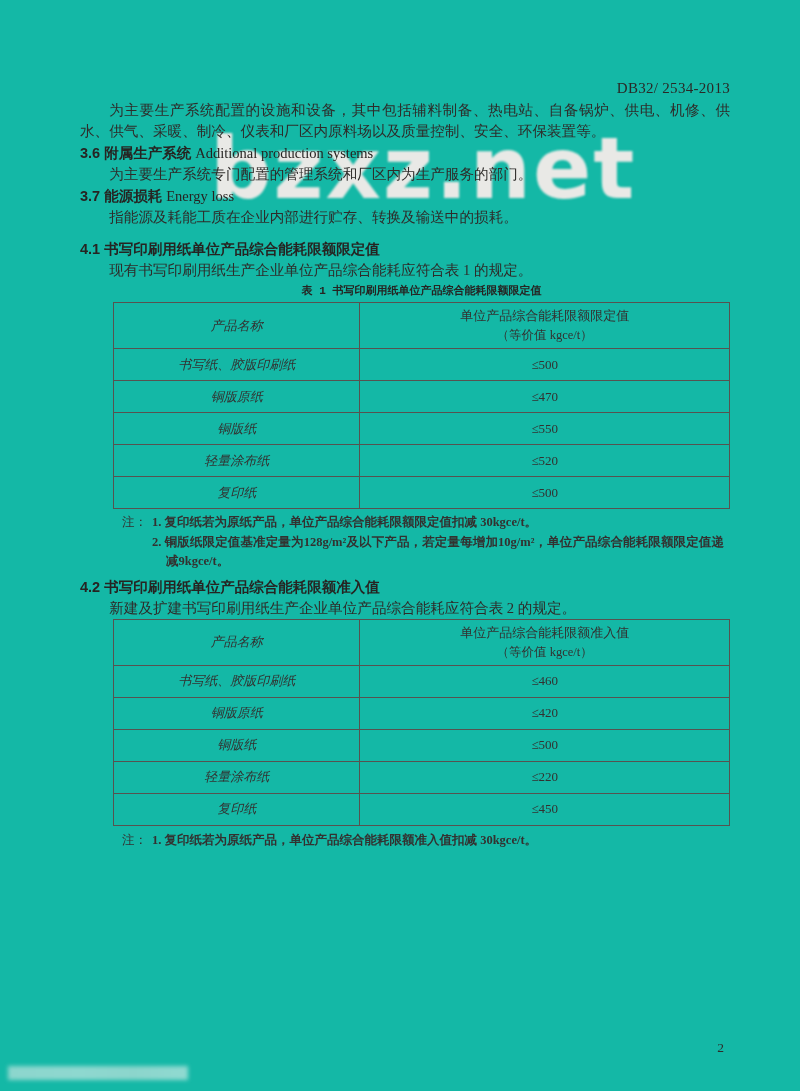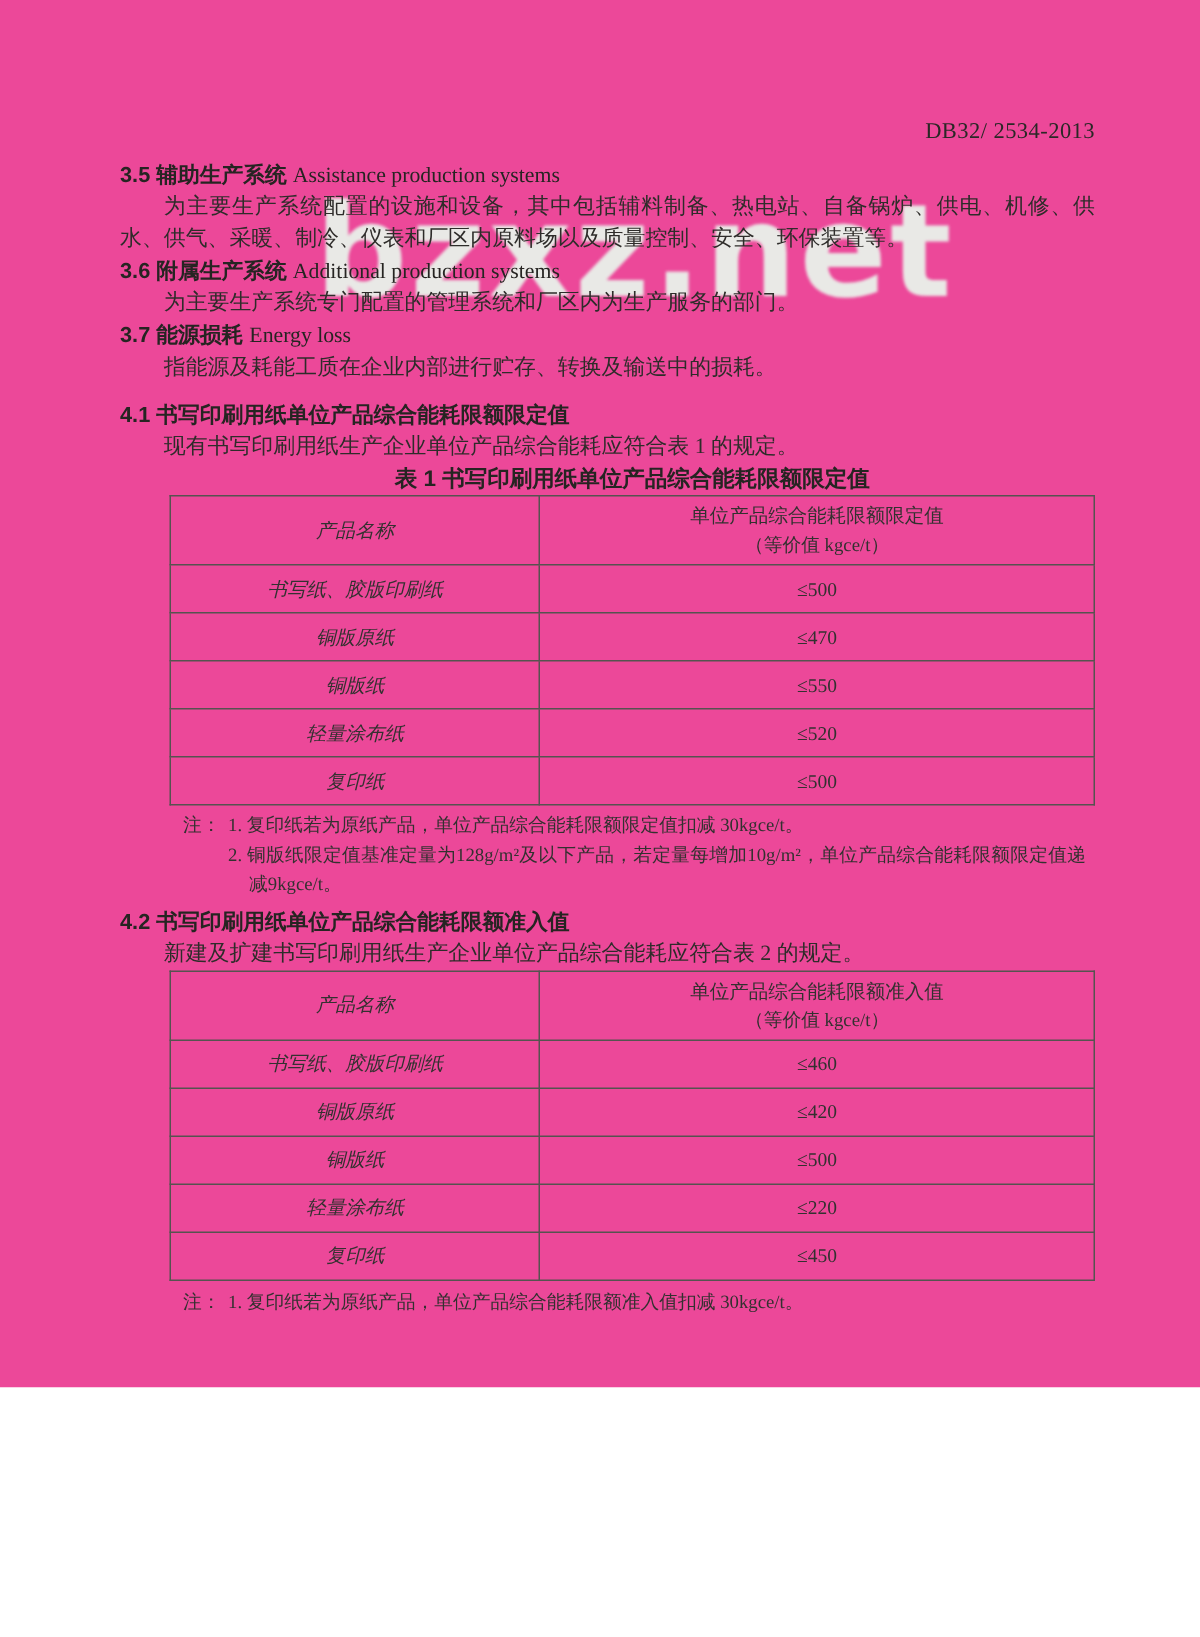--- a/index.html
+++ b/index.html
@@ -1,19 +1,19 @@
 <!DOCTYPE html>
 <html><head>
 <meta charset="utf-8">
 <style>
   * { margin:0; padding:0; box-sizing:border-box; }
   html,body { background:#ffffff; }
   .page {
-    position:relative; width:800px; height:925px;
-    background:#ec4899; overflow:hidden;
+    position:relative; width:800px; height:1091px;
+    background:#14b8a6; overflow:hidden;
     font-family:"Liberation Serif","DejaVu Serif",serif;
     color:#2e2c2a;
   }
   .std-no {
     position:absolute; top:80px; right:70px;
     font-size:15px; letter-spacing:.3px; color:#2a2826;
   }
   .watermark {
     position:absolute; top:118px; left:210px;
     font-family:"DejaVu Sans",sans-serif; font-weight:700;
@@ -32,58 +32,53 @@
   }
   .sec-h {
     font-family:"Liberation Sans","DejaVu Sans",sans-serif;
     font-weight:700; font-size:14.5px; line-height:22px; color:#262422;
   }
   .sec-h .en { font-family:"Liberation Serif","DejaVu Serif",serif; font-weight:400; }
   .mt6 { margin-top:6px; } .mt4 { margin-top:4px; } .mt5 { margin-top:5px; }
   .mt12 { margin-top:12px; } .mt10 { margin-top:10px; }
   .tbl-caption {
     width:617px; margin-left:33px; text-align:center;
-    font-family:Liberation Sans, sans-serif;
-    font-weight:700; font-size:15px; line-height:21px; color:#262422;
+    font-family:Liberation Mono, monospace;
+    font-weight:700; font-size:11px; line-height:21px; color:#262422;
   }
   table.prod {
     width:617px; margin-left:33px; border-collapse:collapse;
     font-size:13px; color:#333130; table-layout:fixed;
   }
   table.prod td { border:1px solid #565350; text-align:center; vertical-align:middle; }
   table.prod .c1 { width:40%;font-style:italic; }
   table.prod .hdr td { height:46px; }
   table.prod .r td { height:32px; }
   .hdr-l2 { font-size:12.5px; margin-top:2px; }
   .notes {
     display:flex; margin-left:42px; margin-right:6px;
     font-size:12.5px; line-height:19.5px; color:#333130;
   }
   .notes .lbl { flex:0 0 30px; }
-  .notes .items { flex:1; }
+  .notes .items { flex:1;font-weight:bold; }
   .note-item { padding-left:14px; text-indent:-14px; text-align:justify; }
   .page-no { position:absolute; top:1040px; right:76px; font-size:13.5px; color:#2e2c2a; }
 </style>
 </head>
 <body>
 
 <div class="page">
 
   <div class="std-no">DB32/ 2534-2013</div>
   <div class="watermark">bzxz.net</div>
   <div class="smudge"></div>
 
   <div class="content">
 
 
-    <div class="sec-h mt6">
-      <span>3.5</span>
-      <span>辅助生产系统</span>
-      <span class="en">Assistance production systems</span>
-    </div>
     <p class="body-p">为主要生产系统配置的设施和设备，其中包括辅料制备、热电站、自备锅炉、供电、机修、供水、供气、采暖、制冷、仪表和厂区内原料场以及质量控制、安全、环保装置等。</p>
 
     <div class="sec-h">
       <span>3.6</span>
       <span>附属生产系统</span>
       <span class="en">Additional production systems</span>
     </div>
     <p class="body-p">为主要生产系统专门配置的管理系统和厂区内为生产服务的部门。</p>
 
     <div class="sec-h">

